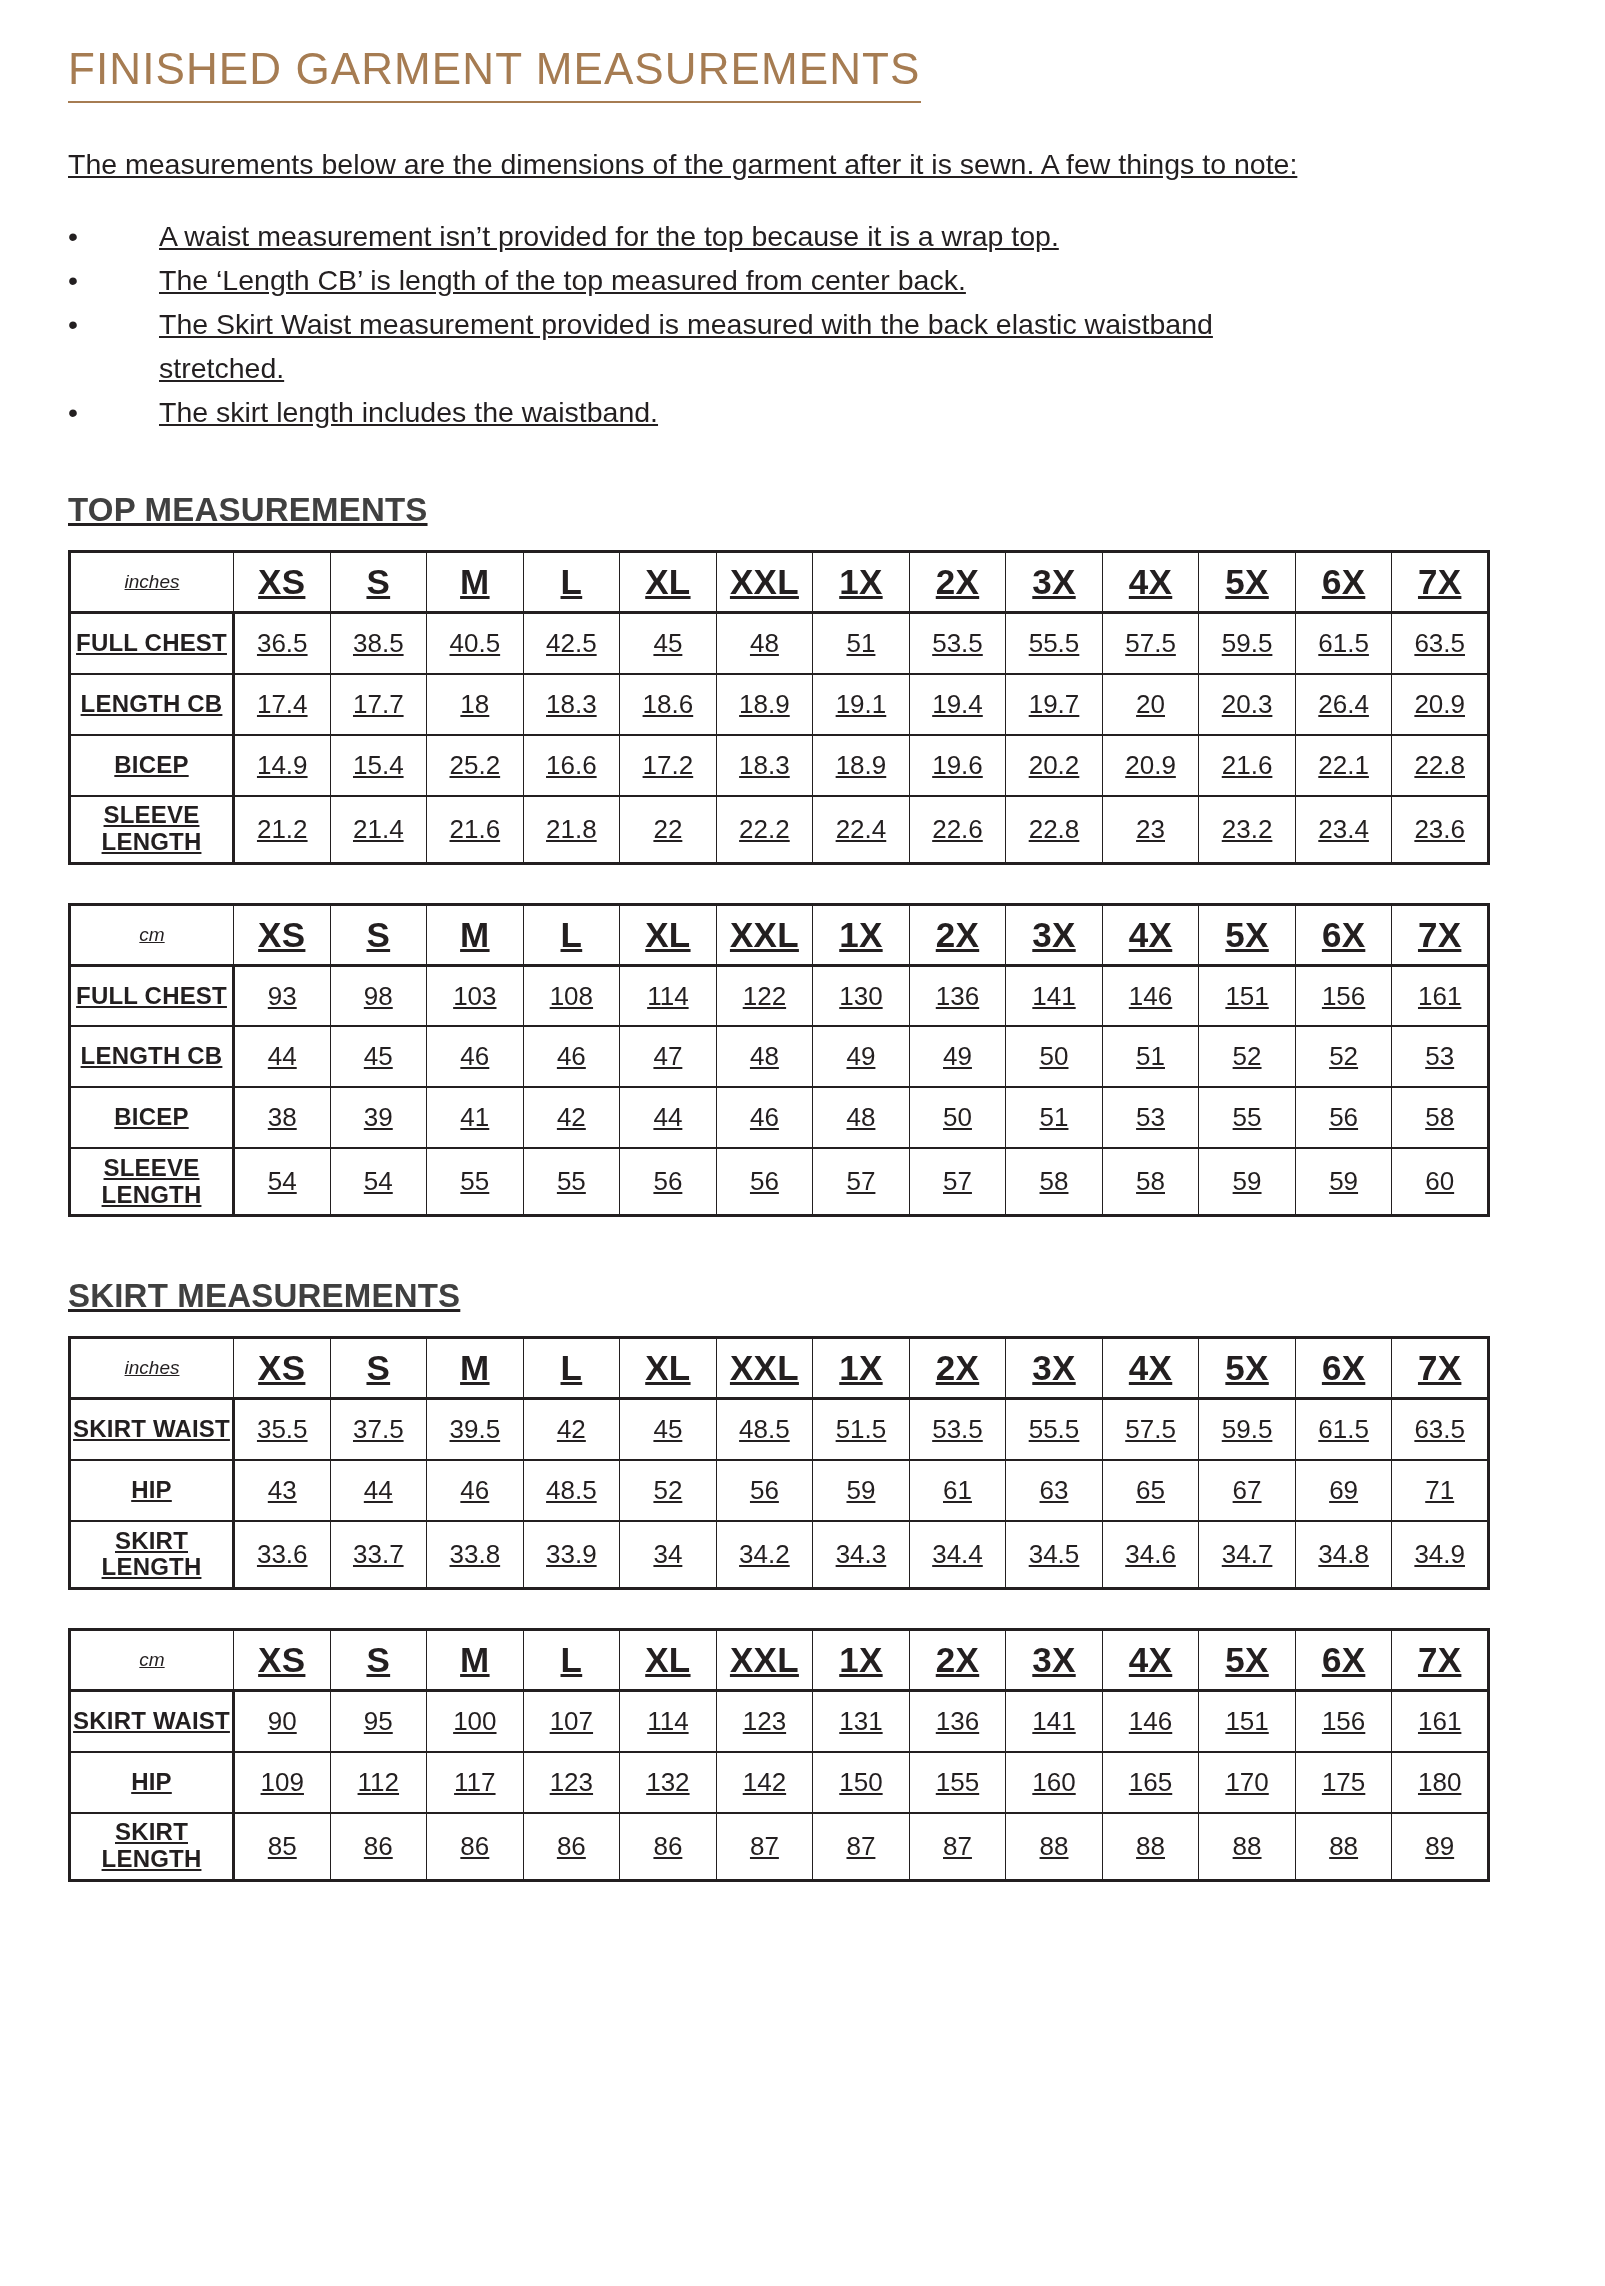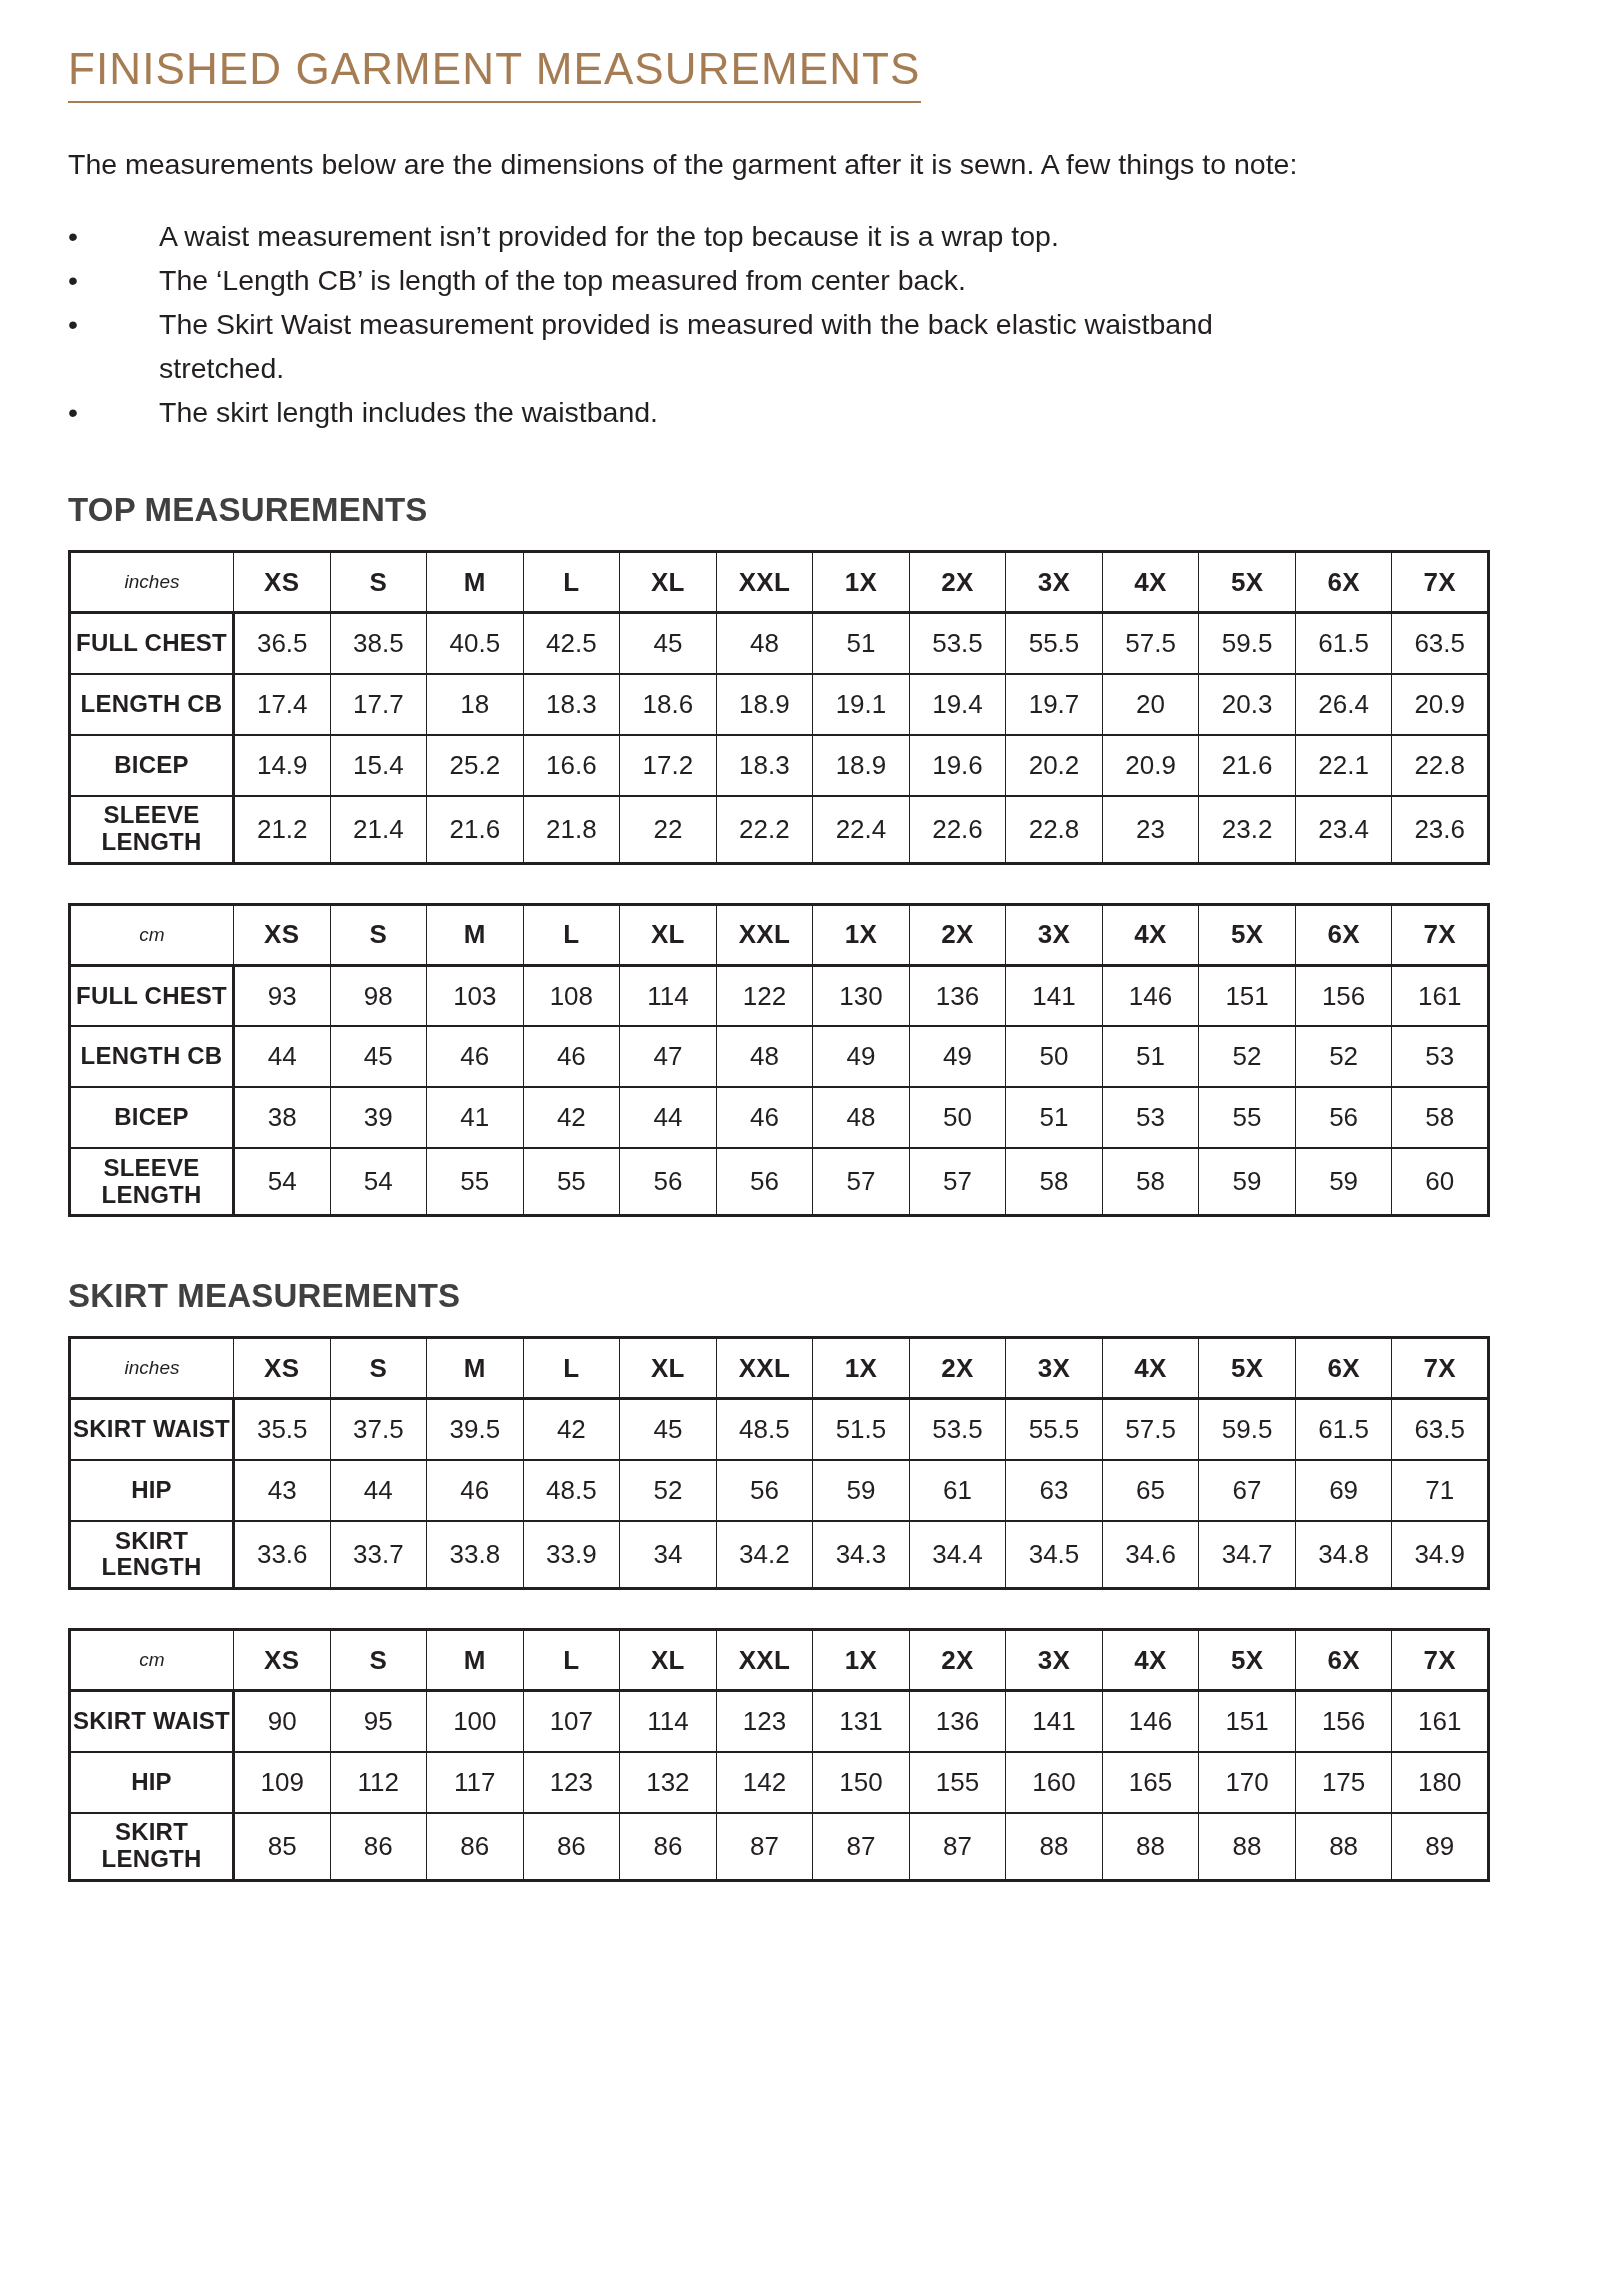--- a/index.html
+++ b/index.html
@@ -13,20 +13,21 @@
     font-family: "Liberation Sans", sans-serif;
     color: #231f20;
     -webkit-font-smoothing: antialiased;
   }
   .page {
     width: 1392px;
     min-height: 2286px;
     box-sizing: border-box;
     padding: 46px 57px 19px 68px;
     position: relative;
+    text-decoration: underline;
   }
 
   
   .doc-title {
     font-size: 44px;
     font-weight: 400;
     letter-spacing: 1.1px;
     color: #a67c52;
     margin: 0 0 0 0;
     padding-bottom: 8.6px;
@@ -92,21 +93,21 @@
     font-size: 26px;
     color: #231f20;
     padding: 5.7px 1.9px;
     height: 61px;
     box-sizing: border-box;
   }
   table.meas col.label-col { width: 164px; }
 
   table.meas thead th {
     font-weight: bold;
-    font-size: 26px;
+    font-size: 35px;
     letter-spacing: 0.3px;
     border-bottom: 3.8px solid #231f20;
   }
   table.meas thead th.unit {
     font-style: italic;
     font-weight: normal;
     font-size: 19px;
     letter-spacing: 0;
   }
   table.meas tbody th.rowlabel {

